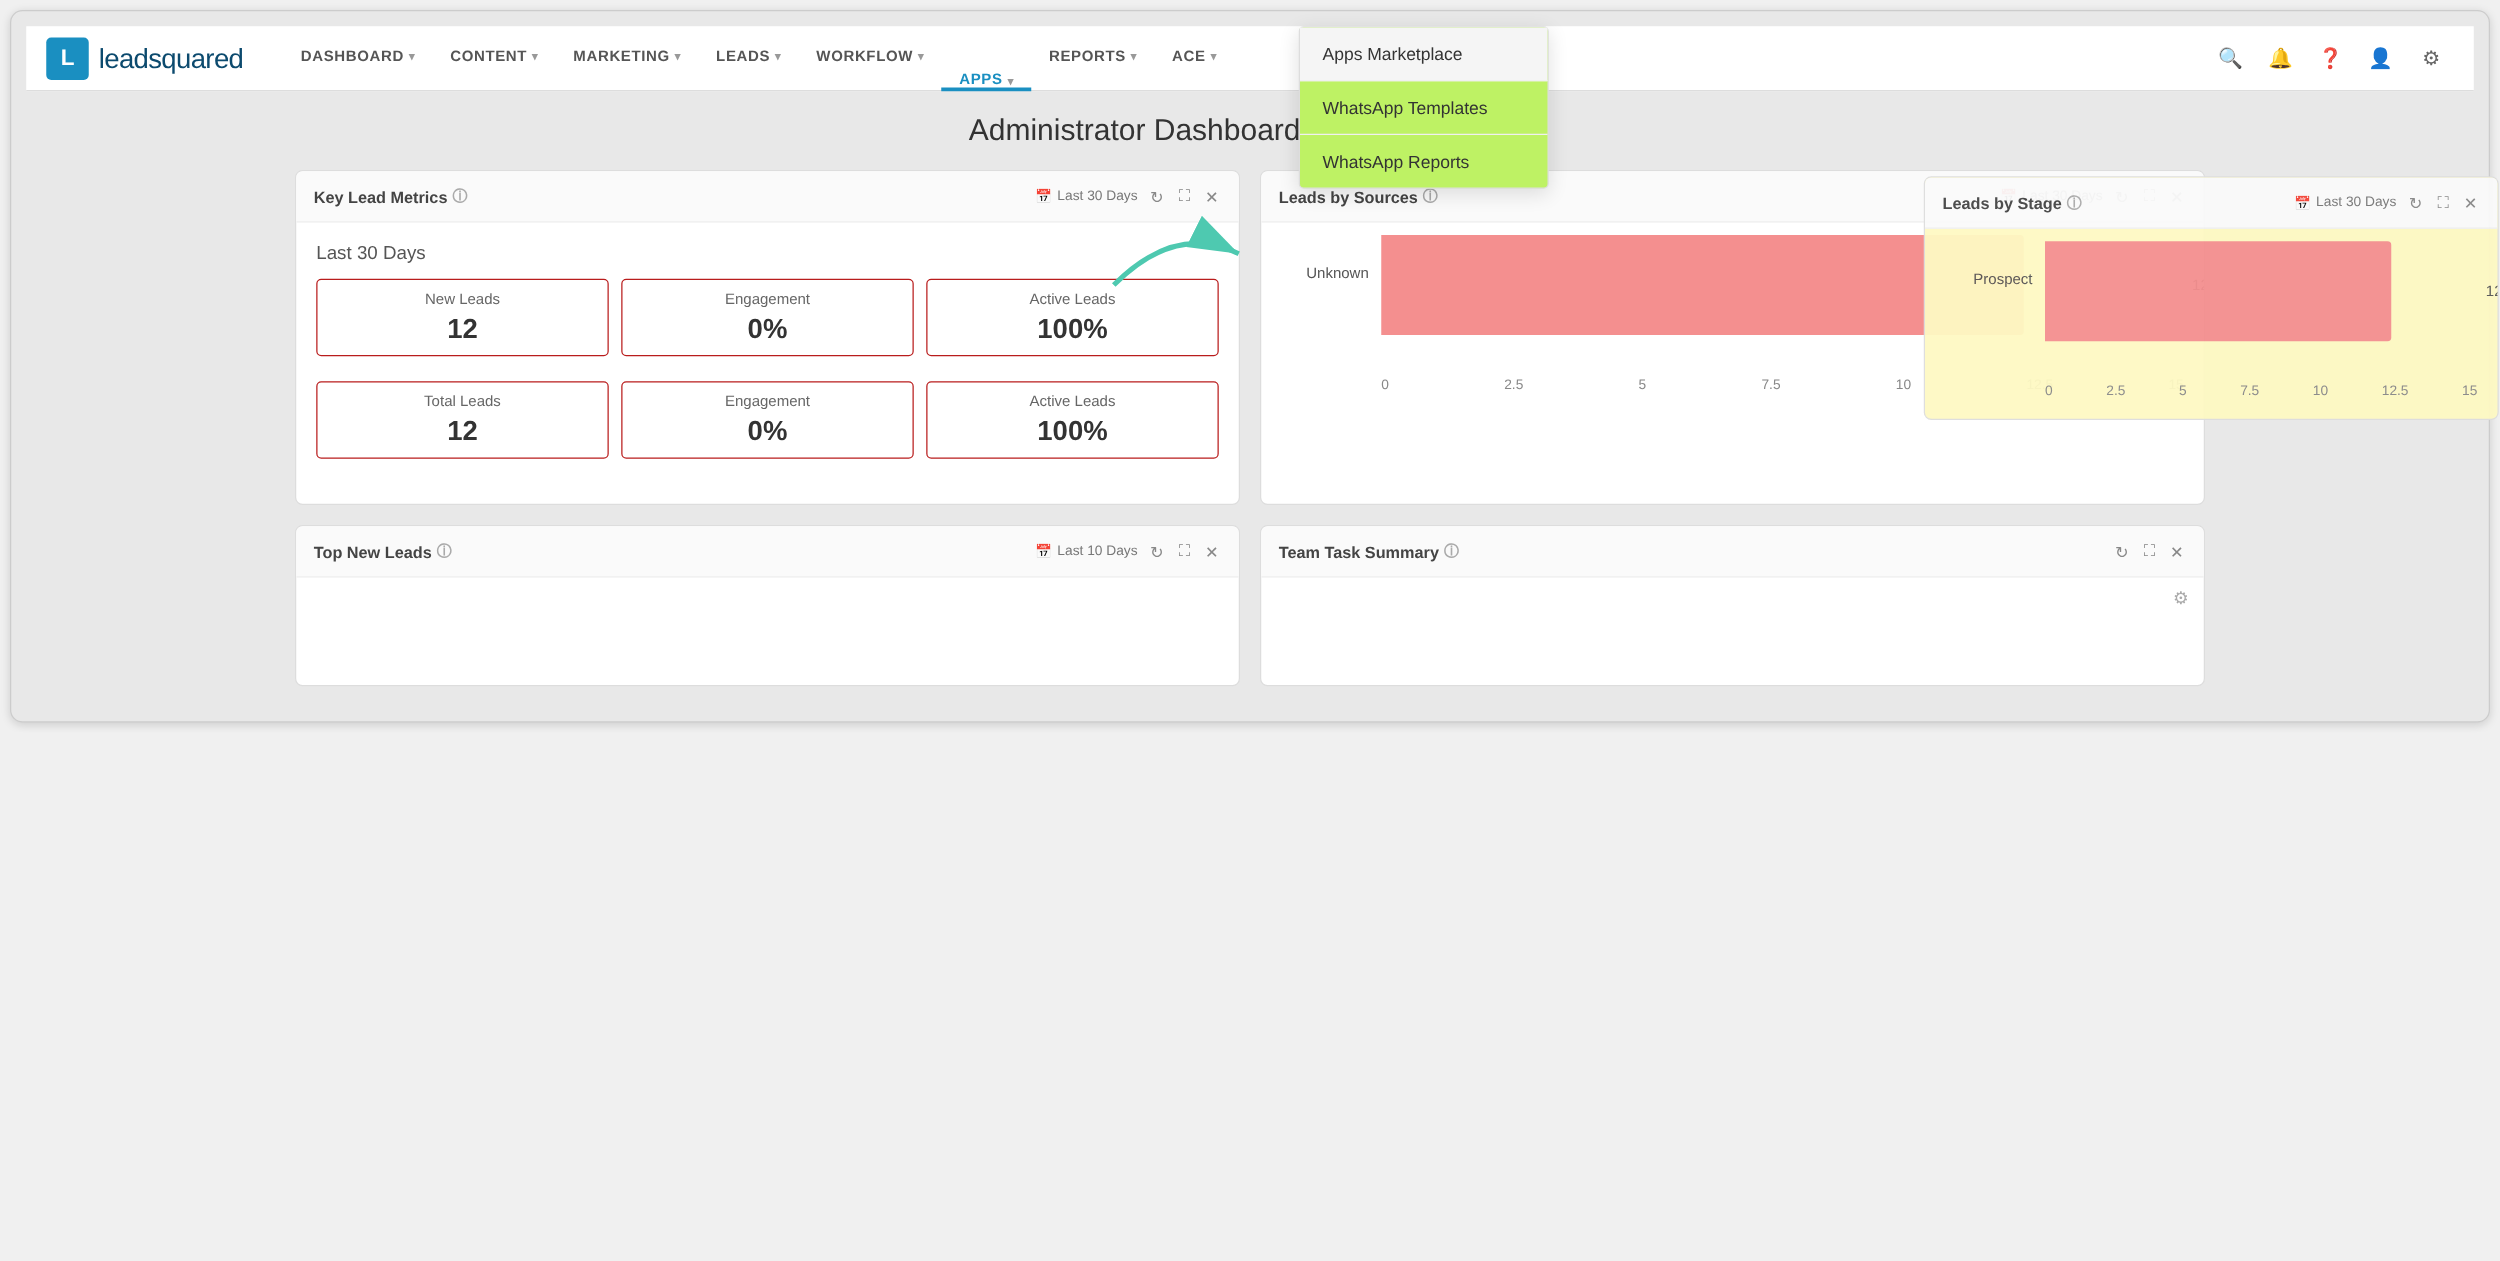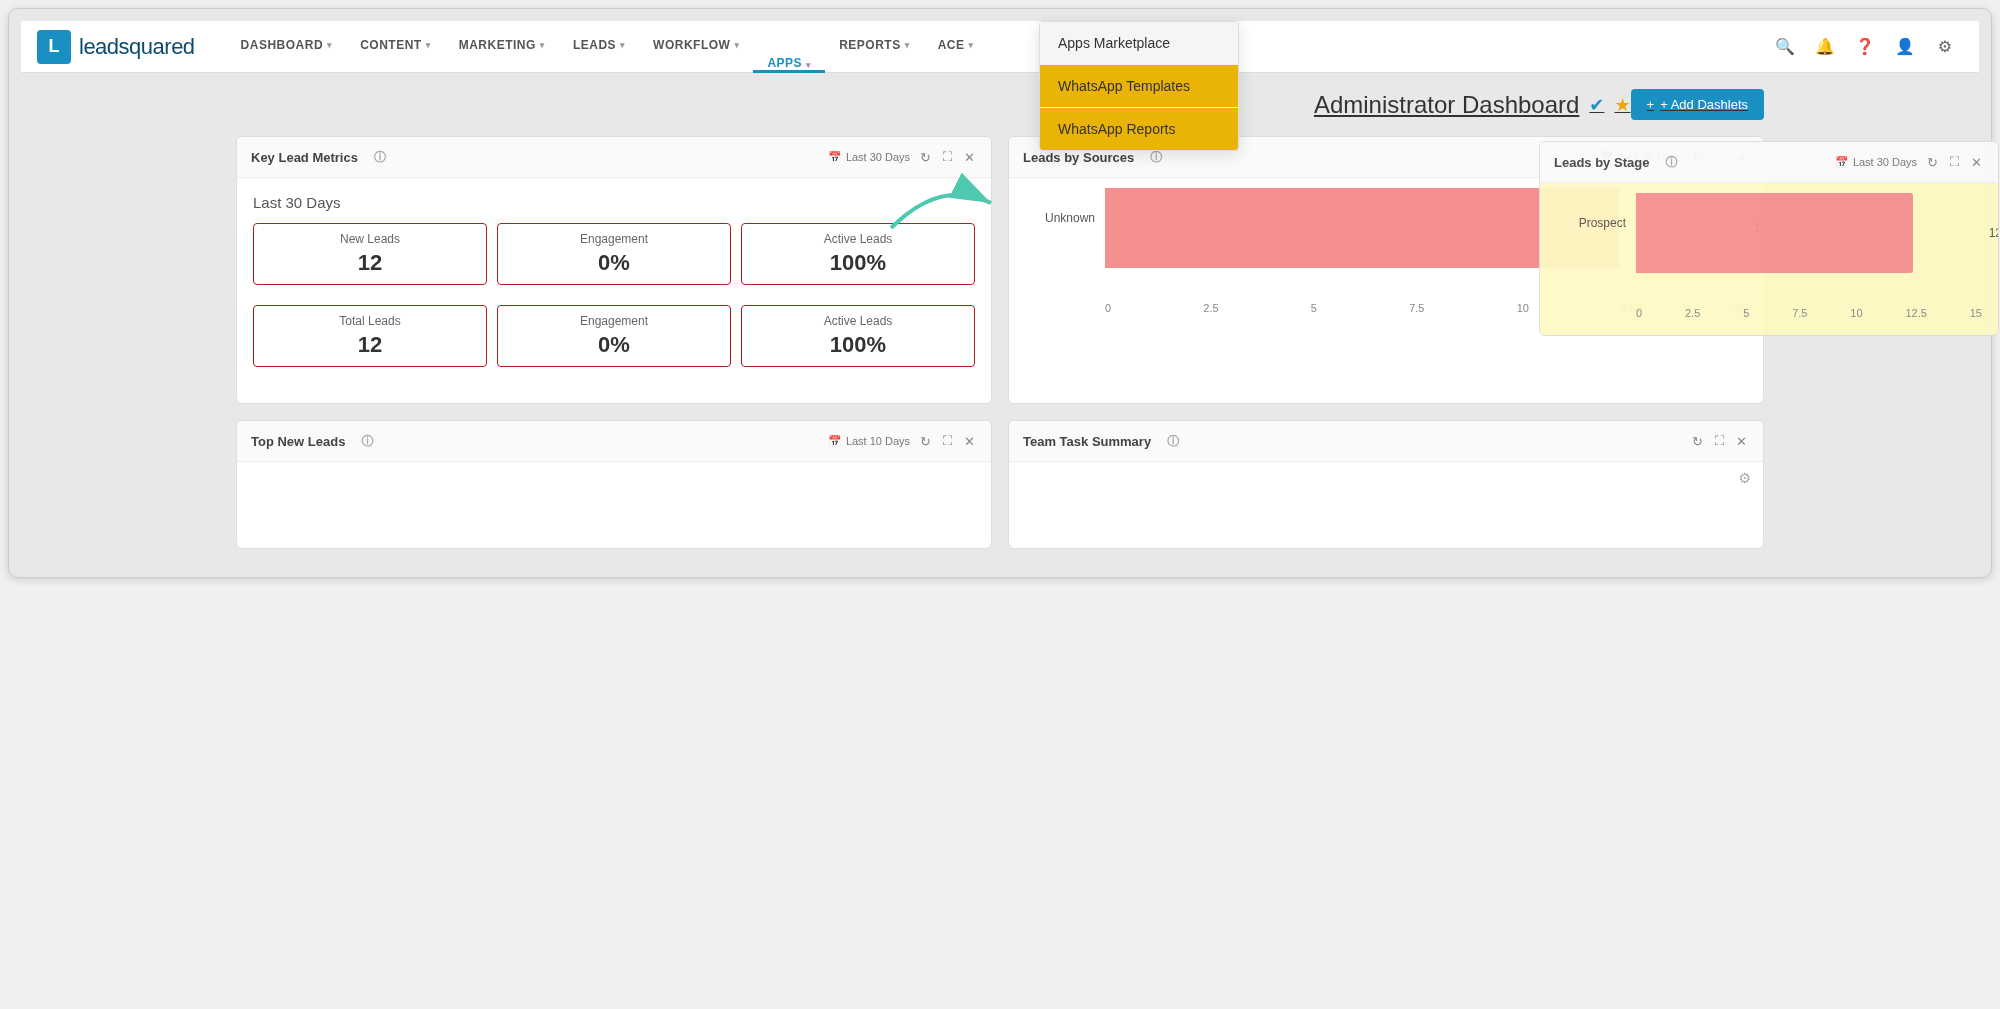--- a/index.html
+++ b/index.html
@@ -37,21 +37,21 @@
       cursor: pointer; color: #666; font-size: 16px; border-radius: 4px;
     }
 
     
     .main-wrapper {
       padding: 16px; max-width: 1560px; margin: 0 auto;
     }
 
     
     .page-header {
-      display: flex; align-items: center; justify-content: flex-end; margin-bottom: 16px; text-decoration: underline;
+      display: flex; align-items: center; justify-content: center; margin-bottom: 16px;
     }
     .page-title-area { display: flex; align-items: center; gap: 10px; }
     .page-title { font-size: 24px; font-weight: 400; color: #333; }
     .verified-icon { color: #1a8fc1; font-size: 18px; }
     .star-icon { color: #f0a500; font-size: 18px; }
     .add-dashlets-btn {
       background: #1a8fc1; color: #fff; border: none; padding: 8px 16px;
       border-radius: 4px; cursor: pointer; font-size: 13px; display: flex; align-items: center; gap: 6px;
     }
 
@@ -59,21 +59,21 @@
     .dashboard-grid {
       display: grid; grid-template-columns: 1fr 1fr; gap: 16px;
     }
     .dashlet {
       background: #fff; border: 1px solid #ddd; border-radius: 6px; overflow: hidden;
     }
     .dashlet-header {
       display: flex; align-items: center; justify-content: space-between;
       padding: 10px 14px; border-bottom: 1px solid #eee; background: #fafafa;
     }
-    .dashlet-title { font-size: 13px; font-weight: 600; color: #444; display: flex; align-items: center; gap: 16px; }
+    .dashlet-title { font-size: 13px; font-weight: 600; color: #444; display: flex; align-items: center; gap: 4px; }
     .dashlet-title .info-icon { color: #aaa; font-size: 12px; }
     .dashlet-controls { display: flex; align-items: center; gap: 8px; }
     .dashlet-date { font-size: 11px; color: #777; display: flex; align-items: center; gap: 4px; }
     .dashlet-btn { background: none; border: none; cursor: pointer; color: #888; font-size: 13px; padding: 2px; }
     .dashlet-body { padding: 16px; }
 
     
     .metrics-section-title { font-size: 15px; color: #555; margin-bottom: 12px; font-weight: 500; }
     .metrics-grid { display: grid; grid-template-columns: 1fr 1fr 1fr; gap: 10px; margin-bottom: 20px; }
     .metric-box {
@@ -86,21 +86,21 @@
     .chart-container { padding: 10px 16px 16px; }
     .bar-chart { width: 100%; }
     .bar-chart-row { display: flex; align-items: center; margin-bottom: 8px; }
     .bar-label { width: 80px; text-align: right; padding-right: 10px; font-size: 12px; color: #555; flex-shrink: 0; }
     .bar-track { flex: 1; position: relative; height: 60px; }
     .bar-fill { height: 100%; background: #f48f8f; border-radius: 0 3px 3px 0; }
     .bar-value { position: absolute; right: -24px; top: 50%; transform: translateY(-50%); font-size: 12px; color: #555; }
     .chart-x-axis { display: flex; justify-content: space-between; padding-left: 80px; margin-top: 6px; }
     .chart-x-label { font-size: 11px; color: #888; }
     .dropdown-menu {
-      position: absolute; top: 0; left: 1010px; background: #eab308;
+      position: absolute; top: 0; left: 1010px; background: #bef264;
       border: 1px solid #ddd; border-radius: 4px; box-shadow: 0 4px 16px rgba(0,0,0,0.12);
       min-width: 200px; pointer-events: all; z-index: 200;
     }
     .dropdown-item {
       padding: 13px 18px; font-size: 14px; color: #333; cursor: pointer; border-bottom: 1px solid #f0f0f0;
     }
     .dropdown-item:first-child { background: #f5f5f5; font-weight: 500; }
     .dropdown-item:last-child { border-bottom: none; }
 
     

